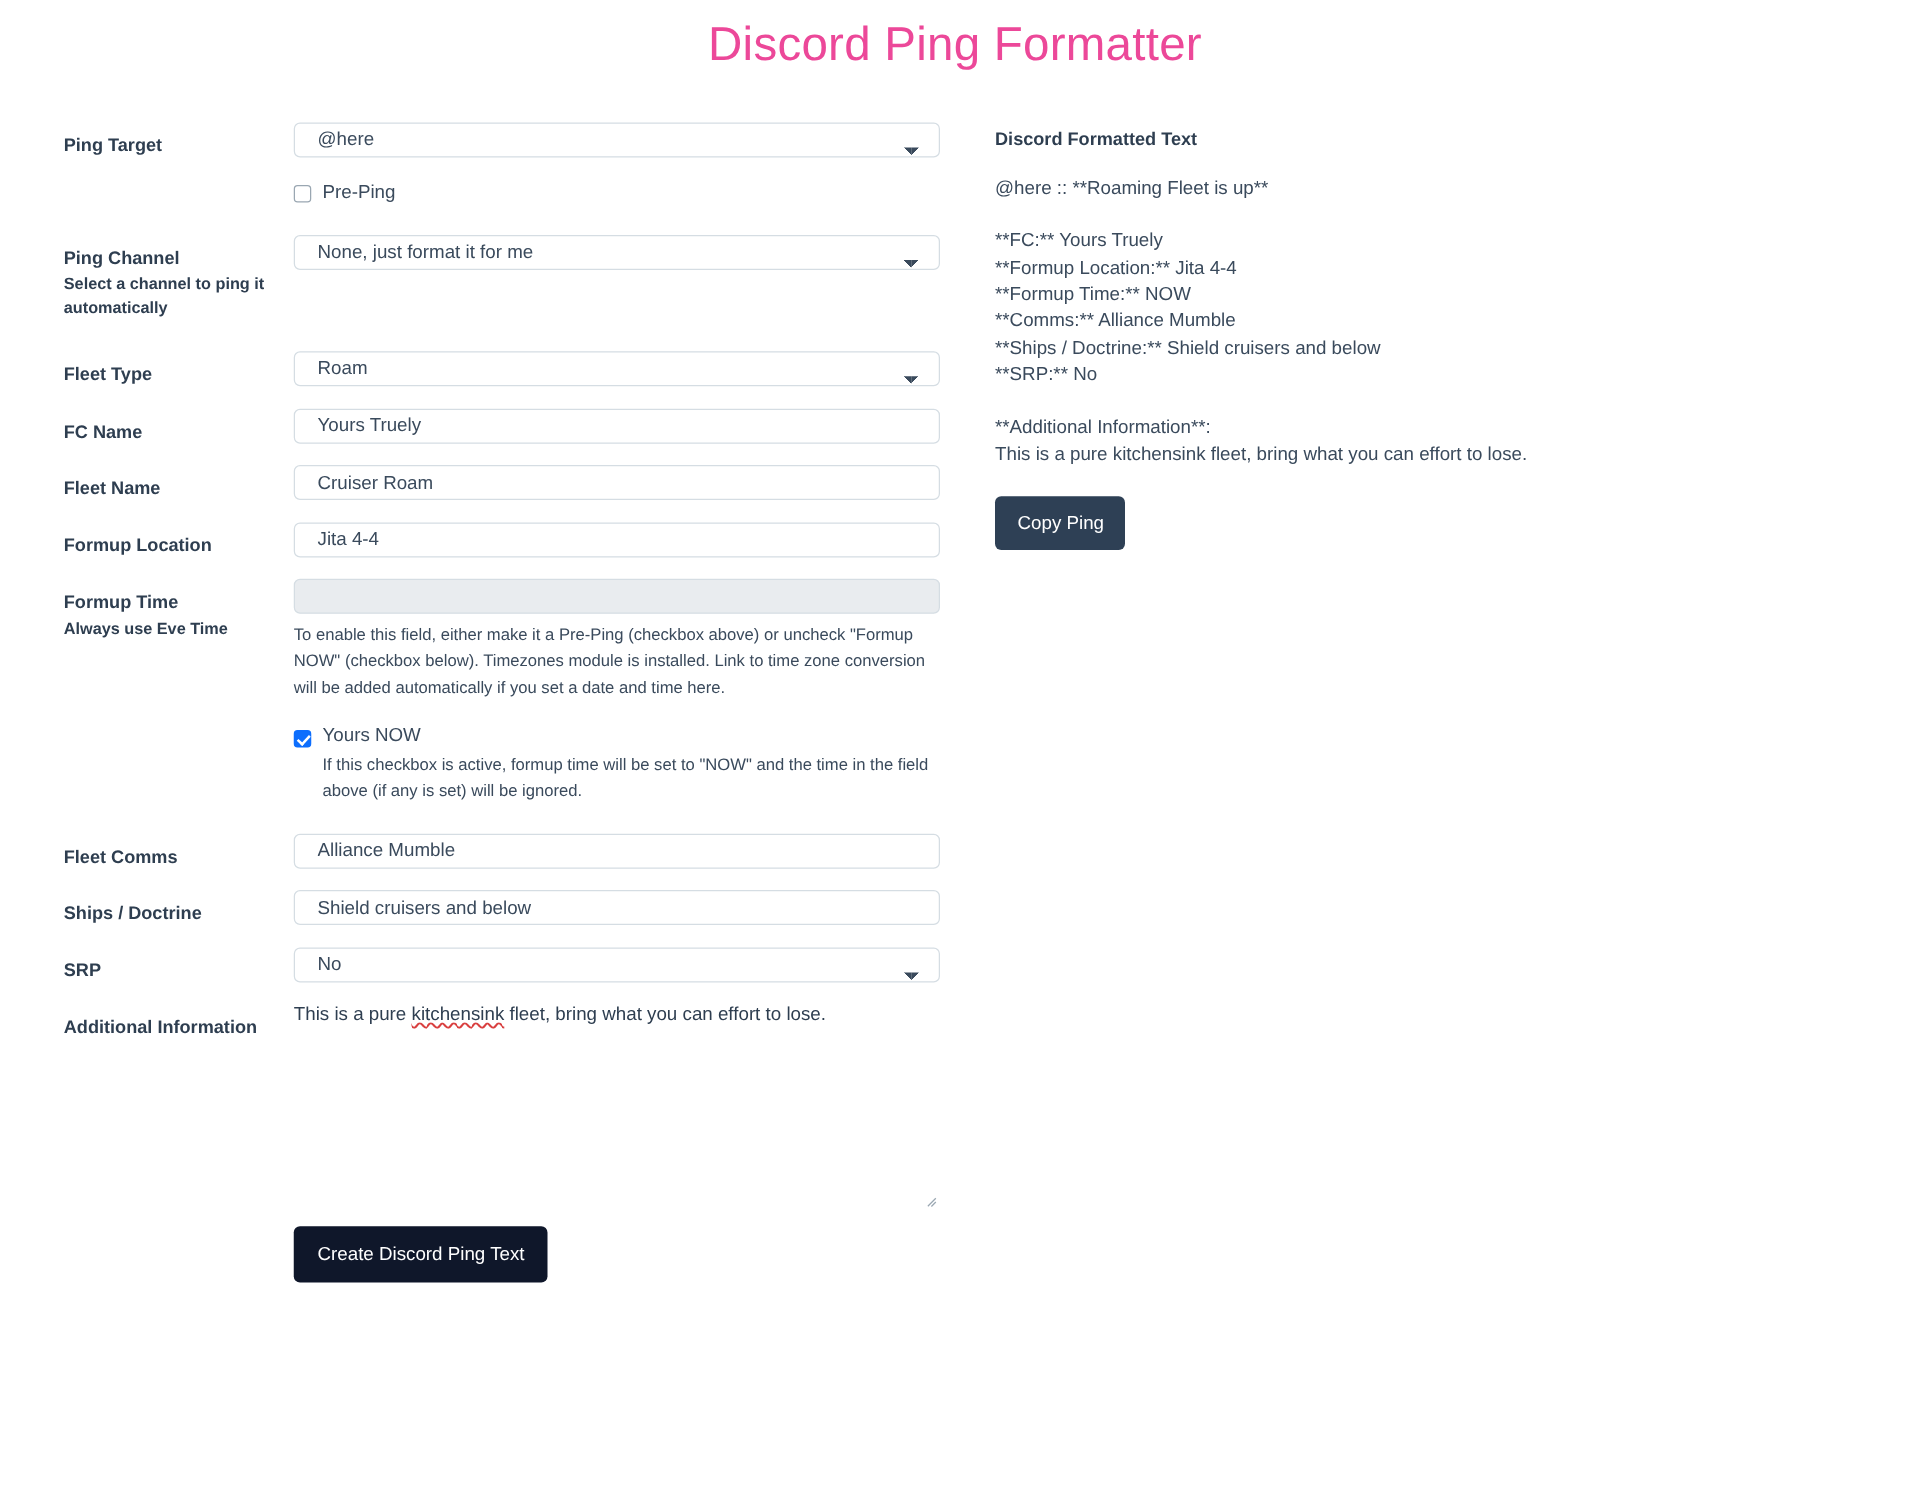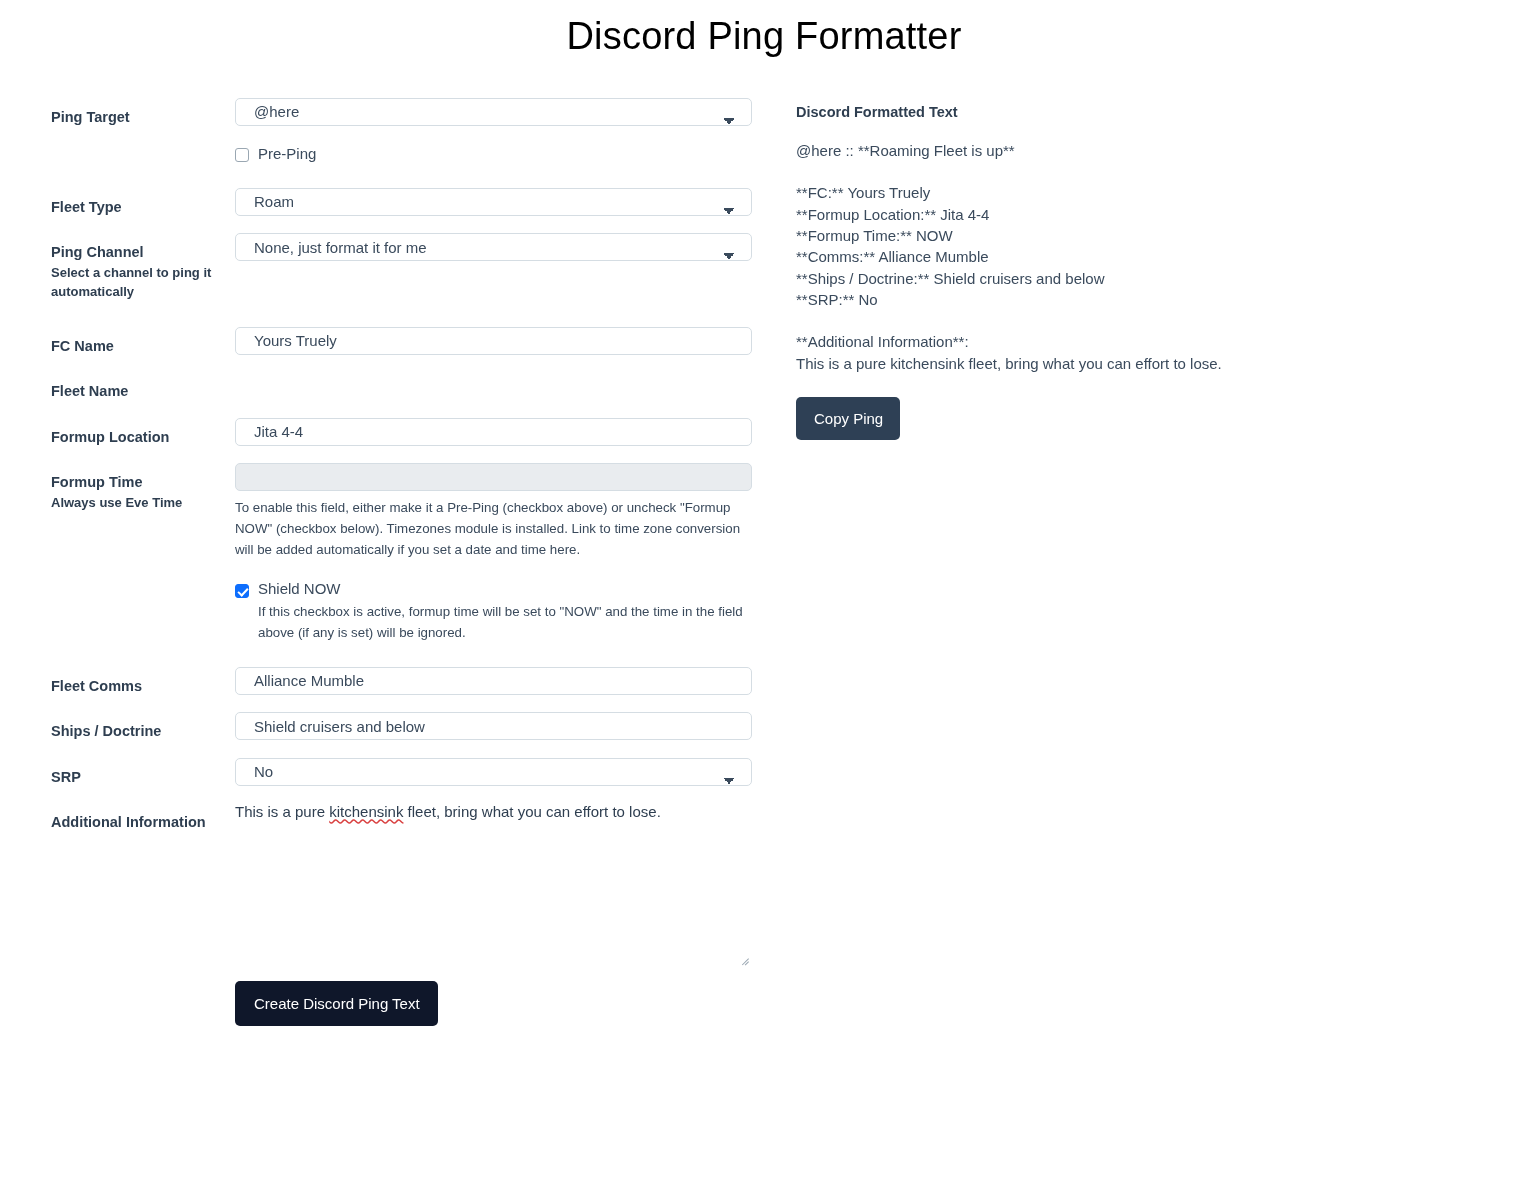--- a/index.html
+++ b/index.html
@@ -16,21 +16,21 @@
     font-family: "Liberation Sans", sans-serif;
     color: #2e3e50;
     font-size: 15px;
     -webkit-font-smoothing: antialiased;
   }
 
   .page-title {
     text-align: center;
     font-size: 38px;
     font-weight: 500;
-    color: #000000;
+    color: #ec4899;
     margin: 14px 0 0 0;
     letter-spacing: 0.2px;
     line-height: 1.2;
   }
 
   .container {
     display: flex;
     align-items: flex-start;
     padding: 0 0 0 0;
     margin-top: 38px;
@@ -259,55 +259,58 @@
     <div class="form-row" style="margin-bottom:24px;">
       <div class="lbl-col"></div>
       <div class="ctl-col">
         <div class="chk-row">
           <span class="chk"></span>
           <span class="chk-label">Pre-Ping</span>
         </div>
       </div>
     </div>
 
+    <div class="form-row" style="margin-bottom:25px;">
+      <div class="lbl-col">
+        <label class="flabel">Ping Channel</label>
+        <span class="fhelp-lbl">Select a channel to ping it automatically</span>
+      </div>
+      <div class="ctl-col">
+        <select class="ctl">
+          <option>None, just format it for me</option>
+        </select>
+      </div>
+    </div>
+
     <div class="form-row" style="margin-bottom:16px;">
       <div class="lbl-col">
         <label class="flabel">Fleet Type</label>
       </div>
       <div class="ctl-col">
         <select class="ctl">
           <option>Roam</option>
         </select>
       </div>
     </div>
 
-    <div class="form-row" style="margin-bottom:25px;">
-      <div class="lbl-col">
-        <label class="flabel">Ping Channel</label>
-        <span class="fhelp-lbl">Select a channel to ping it automatically</span>
-      </div>
-      <div class="ctl-col">
-        <select class="ctl">
-          <option>None, just format it for me</option>
-        </select>
-      </div>
-    </div>
-
     <div class="form-row" style="margin-bottom:16px;">
       <div class="lbl-col">
         <label class="flabel">FC Name</label>
       </div>
       <div class="ctl-col">
         <input class="ctl" type="text" value="Yours Truely" style="">
       </div>
     </div>
 
     <div class="form-row" style="margin-bottom:16px;">
       <div class="lbl-col">
         <label class="flabel">Fleet Name</label>
+      </div>
+      <div class="ctl-col">
+        <input class="ctl" type="text" value="Cruiser Roam" style="">
       </div>
     </div>
 
     <div class="form-row" style="margin-bottom:16px;">
       <div class="lbl-col">
         <label class="flabel">Formup Location</label>
       </div>
       <div class="ctl-col">
         <input class="ctl" type="text" value="Jita 4-4" style="">
       </div>
@@ -317,21 +320,21 @@
       <div class="lbl-col">
         <label class="flabel">Formup Time</label>
         <span class="fhelp-lbl">Always use Eve Time</span>
       </div>
       <div class="ctl-col">
         <input class="ctl disabled" type="text" disabled="" value="" style="">
         <div class="help-text">To enable this field, either make it a Pre-Ping (checkbox above) or uncheck "Formup NOW" (checkbox below). Timezones module is installed. Link to time zone conversion will be added automatically if you set a date and time here.</div>
 
         <div class="chk-row" style="margin-top:19px;">
           <span class="chk checked"></span>
-          <span class="chk-label">Shield NOW</span>
+          <span class="chk-label">Yours NOW</span>
         </div>
         <div class="sub-help">If this checkbox is active, formup time will be set to "NOW" and the time in the field above (if any is set) will be ignored.</div>
       </div>
     </div>
 
     <div class="form-row" style="margin-bottom:16px;">
       <div class="lbl-col">
         <label class="flabel">Fleet Comms</label>
       </div>
       <div class="ctl-col">

